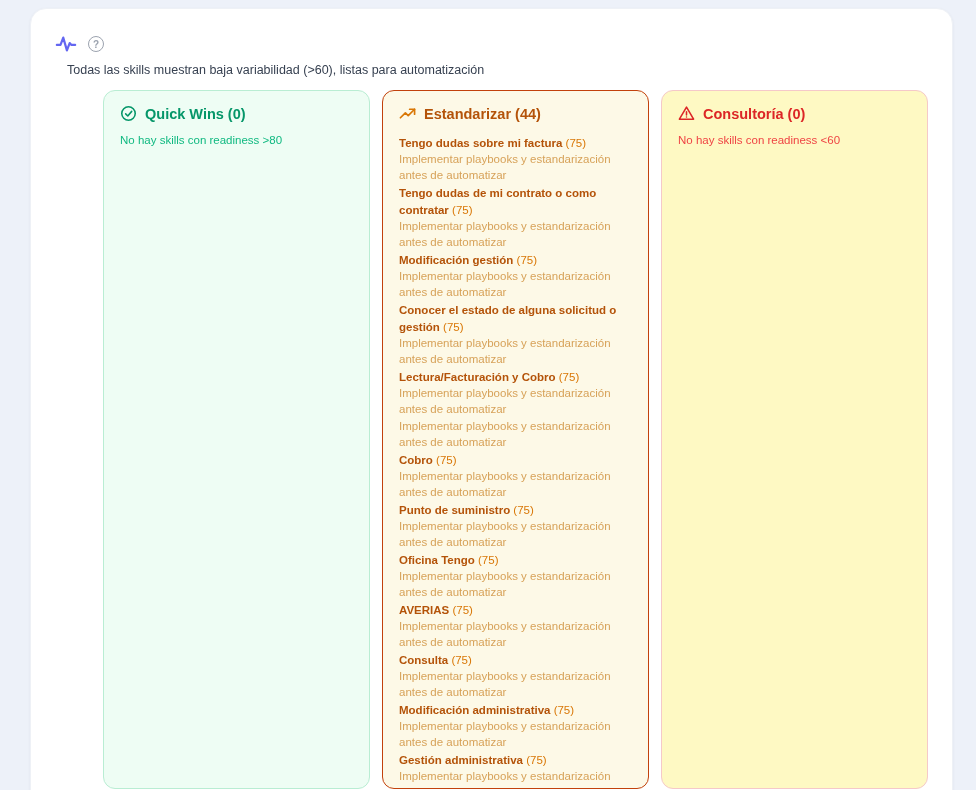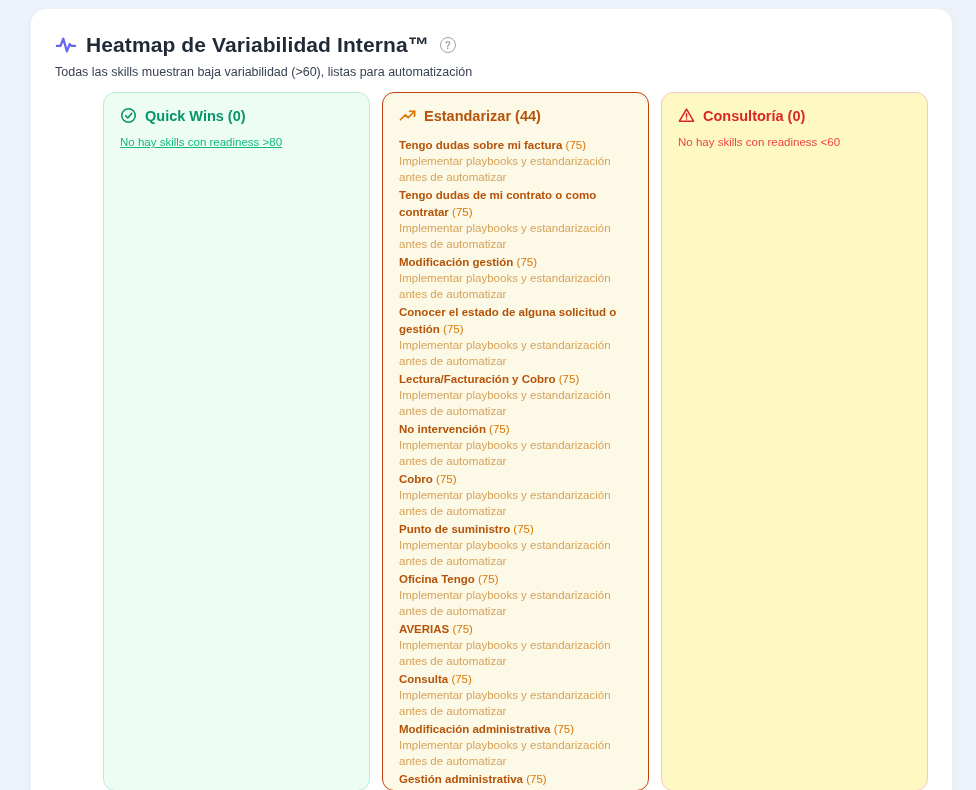--- a/index.html
+++ b/index.html
@@ -39,20 +39,21 @@
     display: inline-flex;
     align-items: center;
     justify-content: center;
     margin-left: 2px;
     cursor: help;
   }
   .page-subtitle {
     margin-top: 8px;
     font-size: 12.5px;
     color: #374151;
+    margin-left: 12px;
   }
   .columns {
     margin-top: 13px;
     display: flex;
     gap: 12px;
     padding-left: 48px;
   }
   .col {
     flex: 1 1 0;
     height: 699px;
@@ -66,21 +67,21 @@
   .col-header {
     display: flex; align-items: center; gap: 8px;
     margin-bottom: 12px;
   }
   .col-header h2 { font-size: 14.5px; font-weight: 700; }
   .col-green .col-header h2 { color: #059669; }
   .col-amber .col-header h2 { color: #b45309; }
   .col-red   .col-header h2 { color: #dc2626; }
   .col-header svg { width: 17px; height: 17px; flex: 0 0 auto; }
   .col-empty { font-size: 11.5px; }
-  .col-green .col-empty { color: #10b981; text-decoration: underline; }
+  .col-green .col-empty { color: #10b981; }
   .col-red   .col-empty { color: #ef4444; }
   .skill-item { margin-bottom: 1px; }
   .skill-title-line { line-height: 16px; }
   .skill-name {
     font-size: 11.5px;
     font-weight: 700;
     color: #b45309;
   }
   .skill-score {
     font-size: 11.5px;
@@ -95,21 +96,20 @@
 </style>
 </head>
 <body>
 
 <div class="card">
 
   <div class="title-row">
     <svg class="activity-icon" viewBox="0 0 24 24" fill="none" stroke="#6366f1" stroke-width="2.4" stroke-linecap="round" stroke-linejoin="round">
       <polyline points="2,13 6,13 9,5 13,19 16,11 18,13 22,13"></polyline>
     </svg>
-    <h1>Heatmap de Variabilidad Interna™</h1>
     <span class="help-icon">?</span>
   </div>
 
   <p class="page-subtitle">Todas las skills muestran baja variabilidad (&gt;60), listas para automatización</p>
 
   <div class="columns">
 
     <div class="col col-green">
       <div class="col-header">
         <svg viewBox="0 0 24 24" fill="none" stroke="#059669" stroke-width="2.2" stroke-linecap="round" stroke-linejoin="round">
@@ -144,21 +144,20 @@
           </div>
           <div class="skill-item">
             <div class="skill-title-line"><span class="skill-name">Conocer el estado de alguna solicitud o gestión</span><span class="skill-score"> (75)</span></div>
             <div class="skill-recommendation">Implementar playbooks y estandarización antes de automatizar</div>
           </div>
           <div class="skill-item">
             <div class="skill-title-line"><span class="skill-name">Lectura/Facturación y Cobro</span><span class="skill-score"> (75)</span></div>
             <div class="skill-recommendation">Implementar playbooks y estandarización antes de automatizar</div>
           </div>
           <div class="skill-item">
-            <div class="skill-title-line"><span class="skill-name">No intervención</span><span class="skill-score"> (75)</span></div>
             <div class="skill-recommendation">Implementar playbooks y estandarización antes de automatizar</div>
           </div>
           <div class="skill-item">
             <div class="skill-title-line"><span class="skill-name">Cobro</span><span class="skill-score"> (75)</span></div>
             <div class="skill-recommendation">Implementar playbooks y estandarización antes de automatizar</div>
           </div>
           <div class="skill-item">
             <div class="skill-title-line"><span class="skill-name">Punto de suministro</span><span class="skill-score"> (75)</span></div>
             <div class="skill-recommendation">Implementar playbooks y estandarización antes de automatizar</div>
           </div>

